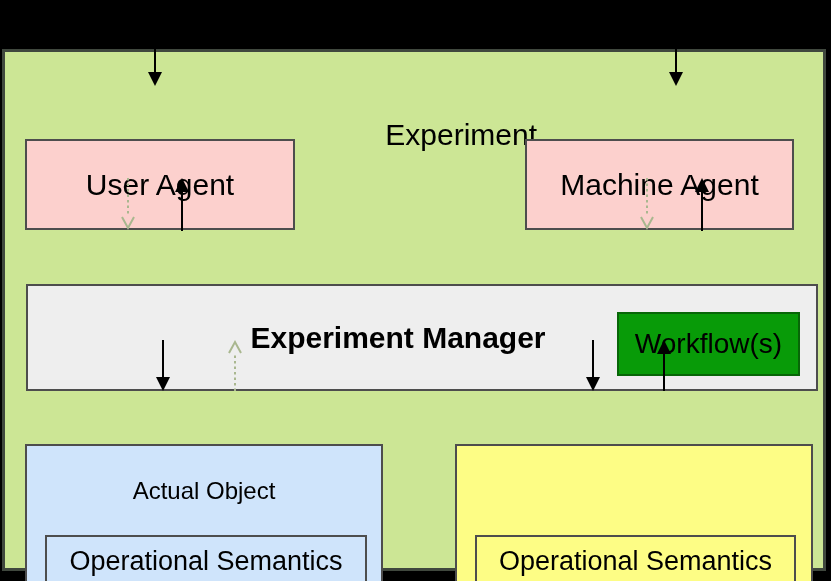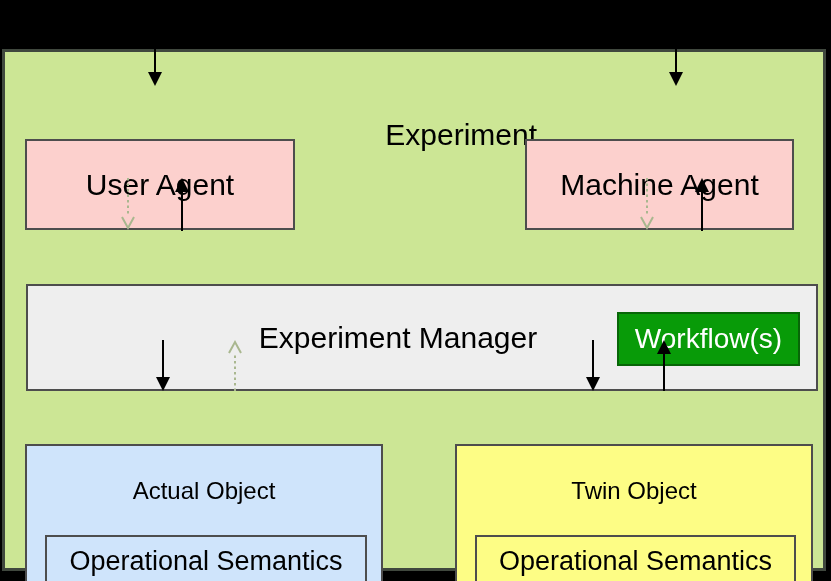--- a/index.html
+++ b/index.html
@@ -39,29 +39,30 @@
   .user-agent   { left: 20px;  top: 87px;  width: 270px; height: 91px;  background: #fcd0cd; font-size: 30px; }
   .machine-agent{ left: 520px; top: 87px;  width: 269px; height: 91px;  background: #fcd0cd; font-size: 30px; }
   .manager {
     left: 21px; top: 232px; width: 792px; height: 107px;
     background: #eeeeee; font-size: 30px;
   }
   .manager-label {
     width: 100%;
     padding-right: 48px;
     line-height: 36px;
+    font-weight: bold;
   }
   .workflow {
     position: absolute;
     left: 589px; top: 26px;
-    width: 183px; height: 54px;
+    width: 183px; height: 64px;
     box-sizing: border-box;
     background: #089b08;
     border: 2px solid #076607;
-    color: #ffffff;
+    color: #000000;
     font-size: 28px;
     display: flex; align-items: center; justify-content: center;
   }
   .object-box { flex-direction: column; justify-content: flex-start; }
   .actual-object { left: 20px;  top: 392px; width: 358px; height: 160px; background: #cfe4fb; }
   .twin-object   { left: 450px; top: 392px; width: 358px; height: 160px; background: #fdfd85; }
   .object-label {
     height: 90px; width: 100%;
     display: flex; align-items: center; justify-content: center;
     font-size: 24px;
@@ -110,21 +111,20 @@
     </div>
 
     <div class="node object-box actual-object">
       <div class="object-label">Actual Object</div>
       <div class="op-semantics">
         <span>Operational Semantics</span>
       </div>
     </div>
 
     <div class="node object-box twin-object">
-      <div class="object-label">Twin Object</div>
       <div class="op-semantics">
         <span>Operational Semantics</span>
       </div>
     </div>
 
   </div>
 
   <svg class="arrows" viewBox="0 0 831 581" xmlns="http://www.w3.org/2000/svg">
     <defs>
       <marker id="mBlack" markerUnits="userSpaceOnUse" markerWidth="18" markerHeight="18" refX="1" refY="8" orient="auto">

